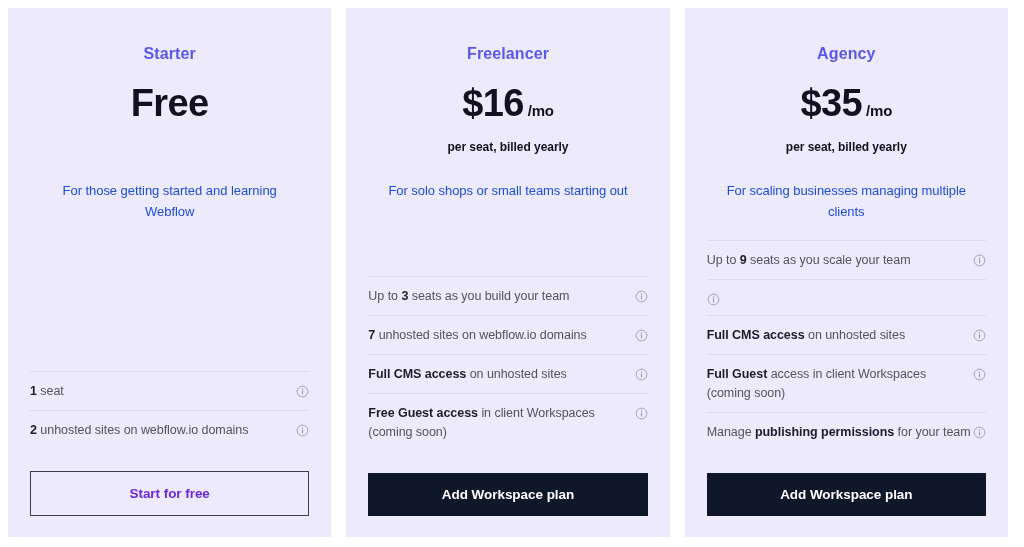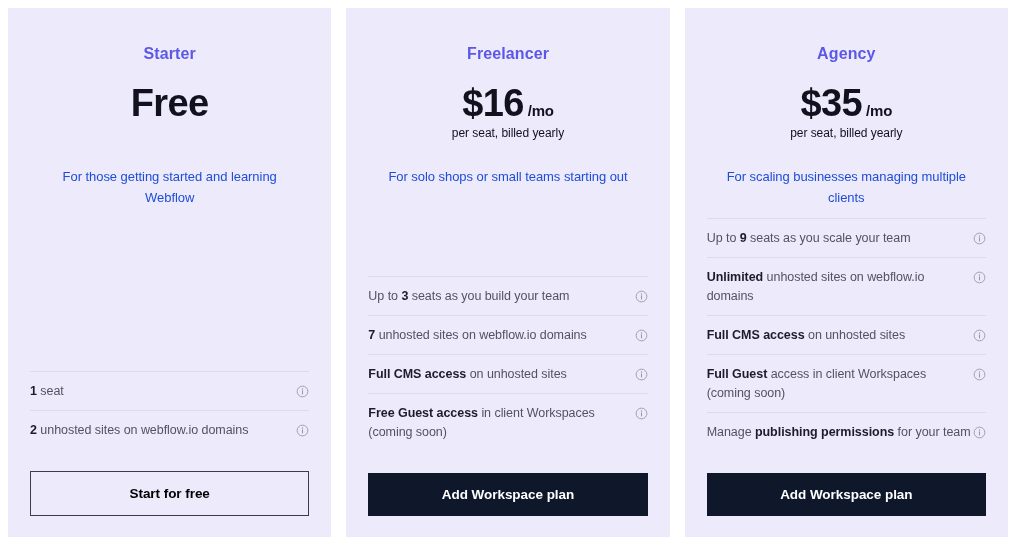--- a/index.html
+++ b/index.html
@@ -65,22 +65,22 @@
   .price-period {
     color: #12121f;
     font-size: 15px;
     font-weight: bold;
     margin-left: 4px;
     letter-spacing: -0.2px;
   }
   .price-note {
     color: #12121f;
     font-size: 12px;
-    font-weight: normal;
-    margin-top: 0;
+    font-weight: bold;
+    margin-top: 14px;
     letter-spacing: -0.05px;
     line-height: 16px;
     min-height: 16px;
   }
   .plan-desc {
     color: #1d4ed8;
     font-size: 13px;
     line-height: 21px;
     margin-top: 25px;
     padding: 0 10px;
@@ -133,21 +133,21 @@
     font-weight: bold;
     letter-spacing: -0.05px;
     padding: 14px 8px;
     border: none;
     cursor: pointer;
     font-family: "Liberation Sans", sans-serif;
   }
   .cta.outline {
     background: transparent;
     border: 1.5px solid #3b3b52;
-    color: #000000;
+    color: #6d28d9;
   }
   .cta.solid {
     background: #0f172a;
     color: #ffffff;
   }
 </style>
 </head>
 <body>
 
 <div class="pricing-grid">
@@ -253,21 +253,20 @@
           <span class="feature-text"><span>Up to </span><b>9</b><span> seats as you scale your team</span></span>
           <span class="info-icon">
             <svg viewBox="0 0 16 16" width="13" height="13" aria-hidden="true">
               <circle cx="8" cy="8" r="6.6" fill="none" stroke="#6a6a86" stroke-width="1.1"></circle>
               <circle cx="8" cy="4.9" r="0.85" fill="#6a6a86"></circle>
               <rect x="7.35" y="6.6" width="1.3" height="5.1" rx="0.5" fill="#6a6a86"></rect>
             </svg>
           </span>
         </li>
         <li class="feature-row">
-          <span class="feature-text"><b>Unlimited</b><span> unhosted sites on webflow.io domains</span></span>
           <span class="info-icon">
             <svg viewBox="0 0 16 16" width="13" height="13" aria-hidden="true">
               <circle cx="8" cy="8" r="6.6" fill="none" stroke="#6a6a86" stroke-width="1.1"></circle>
               <circle cx="8" cy="4.9" r="0.85" fill="#6a6a86"></circle>
               <rect x="7.35" y="6.6" width="1.3" height="5.1" rx="0.5" fill="#6a6a86"></rect>
             </svg>
           </span>
         </li>
         <li class="feature-row">
           <span class="feature-text"><b>Full CMS access</b><span> on unhosted sites</span></span>

